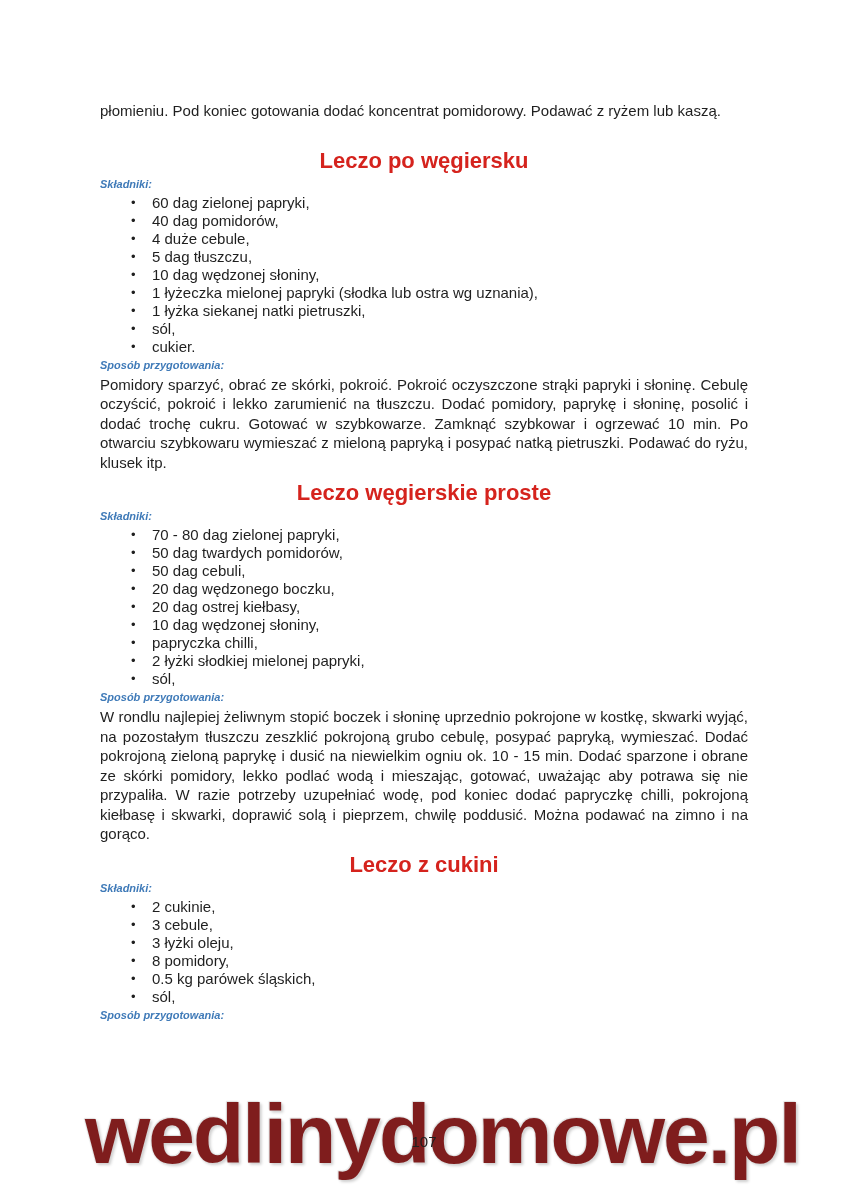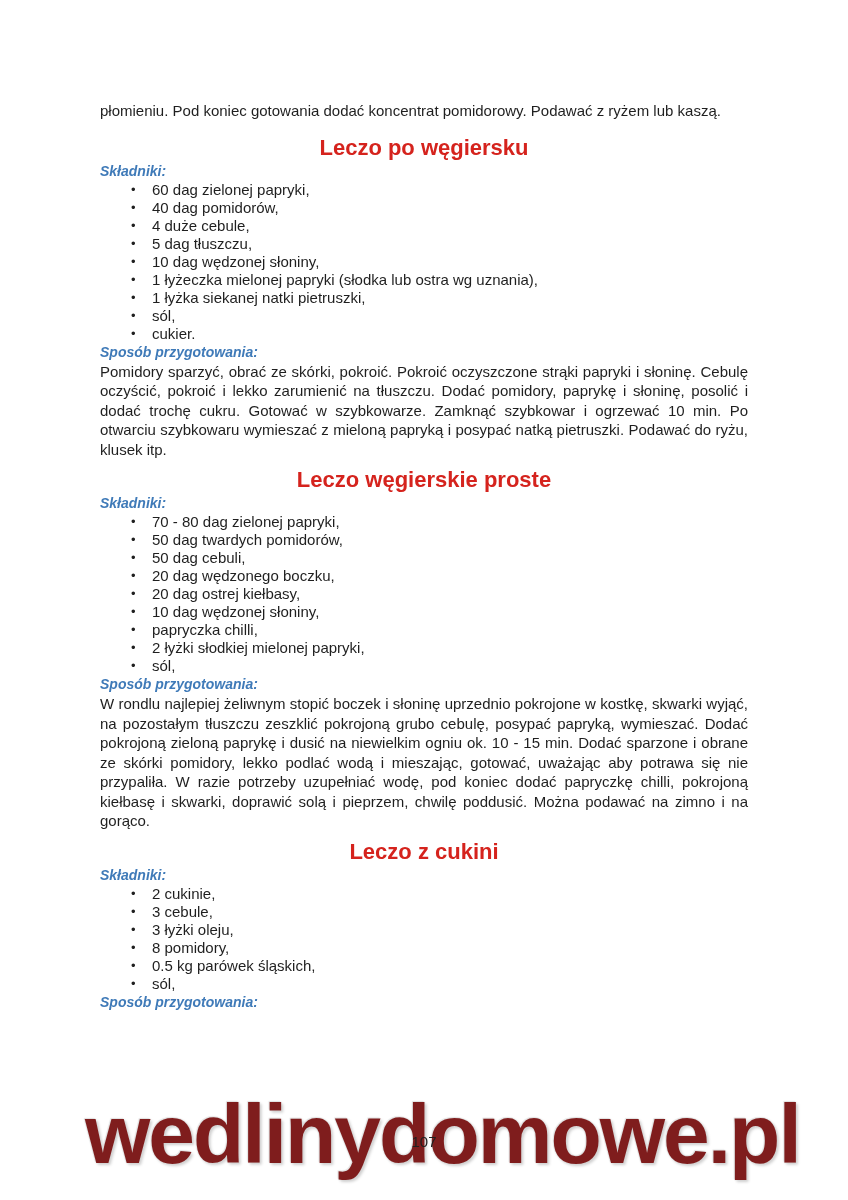--- a/index.html
+++ b/index.html
@@ -16,34 +16,34 @@
     left: 100px;
     top: 101px;
     width: 648px;
     z-index: 2;
     font-size: 15px;
   }
   p.body-text {
     text-align: justify;
     line-height: 19.5px;
   }
-  p.intro { margin-bottom: 17px; }
+  p.intro { margin-bottom: 30px; }
   .recipe-title {
     color: #d5231d;
     font-weight: bold;
     font-size: 22px;
     text-align: center;
     line-height: 19px;
     margin-bottom: 5px;
   }
   .section-label {
     color: #3f7ab8;
     font-weight: bold;
     font-style: italic;
-    font-size: 14px;
+    font-size: 11px;
     line-height: 19px;
   }
   ul.ingredients {
     list-style: none;
     line-height: 18px;
   }
   ul.ingredients li {
     position: relative;
     padding-left: 52px;
   }

